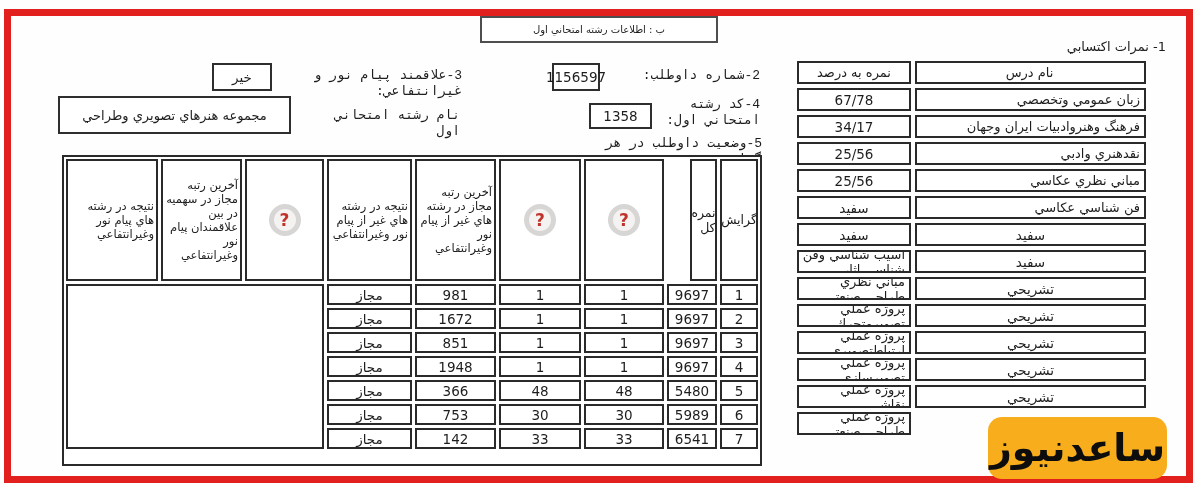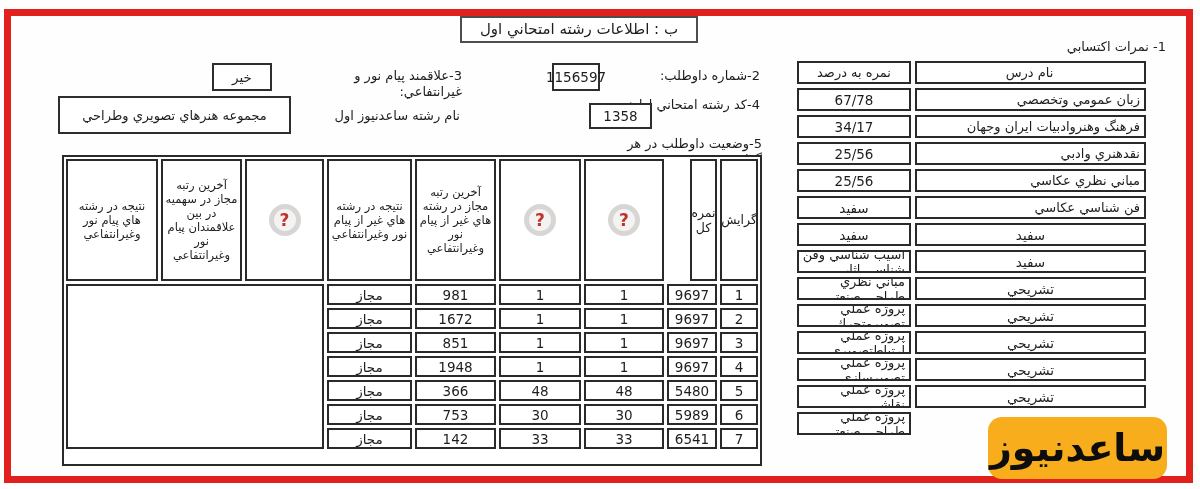--- a/index.html
+++ b/index.html
@@ -1,46 +1,46 @@
 <!DOCTYPE html>
 <html lang="fa"><head>
 <meta charset="utf-8">
 <style>
   * { margin:0; padding:0; box-sizing:border-box; }
   body { background:#888; font-family:"DejaVu Sans", sans-serif; }
   .canvas { position:relative; width:1200px; height:489px; background:#fefefe; overflow:hidden; color:#1d1d1d; }
   .red-frame { position:absolute; left:4px; top:9px; right:7px; bottom:6px; border:7px solid #e2201d; pointer-events:none; }
 
-  .title-box { position:absolute; left:460px; top:16px; width:238px; height:27px;
+  .title-box { position:absolute; left:480px; top:16px; width:238px; height:27px;
     border:2px solid #4e4e4e; background:#fff; text-align:center; line-height:23px;
-    font-size:15px; direction:rtl; }
+    font-size:10px; direction:rtl; }
 
   .scores-title { position:absolute; left:1030px; top:39px; width:136px; text-align:right;
     direction:rtl; font-size:13px; }
 
   .scores-table { position:absolute; left:797px; top:61px; width:349px;
     display:grid; grid-template-columns:114px 231px; gap:4px; }
   .scores-table .cell { border:2px solid #2a2a2a; background:#fff; height:23px;
     font-size:13px; display:flex; align-items:center; justify-content:center; overflow:hidden; }
   .scores-table .name { direction:rtl; justify-content:flex-start; padding:0 4px 0 2px; }
   .scores-table .hdr { font-size:13px; }
   .scores-table .score { direction:ltr; font-size:13.5px; }
 
-  .lbl { position:absolute; direction:rtl; font-size:13px; line-height:1.25; text-align:right; }
+  .lbl { position:absolute; direction:rtl; font-size:13px; line-height:1.25; text-align:right;font-family:Liberation Mono, monospace; }
   .vbox { position:absolute; border:2px solid #2e2e2e; background:#fff;
     display:flex; align-items:center; justify-content:center; font-size:13.5px; direction:rtl; }
 
   .status-table { position:absolute; left:62px; top:155px; width:700px; height:311px;
     border:2px solid #2a2a2a; background:#fff; padding:2px;
     display:grid; gap:3px;
     grid-template-columns:92px 81px 79px 85px 81px 82px 80px 50px 38px;
     grid-template-rows:122px repeat(7, 21px);
     align-content:start; }
   .status-table .hcell { border:2px solid #2a2a2a; direction:rtl; font-size:11.5px; line-height:1.22;
-    display:flex; align-items:center; justify-content:center; text-align:center; padding:2px; overflow:hidden; }
+    display:flex; align-items:center; justify-content:center; text-align:right; padding:2px; overflow:hidden; }
   .status-table .qcell { border:2px solid #2a2a2a; display:flex; align-items:center; justify-content:center; }
   .status-table .empty-cell { grid-column:1 / 4; grid-row:2 / 9; border:2px solid #2a2a2a; }
   .status-table .dcell { border:2px solid #2a2a2a; display:flex; align-items:center; justify-content:center;
     font-size:13.5px; direction:rtl; overflow:hidden; }
   .q-badge { width:32px; height:32px; border-radius:50%; background:#f4f3f2; border:5px solid #d7d6d4;
     display:flex; align-items:center; justify-content:center;
     color:#c0332c; font-size:17px; font-weight:bold; }
 
   .watermark { position:absolute; left:988px; top:417px; width:179px; height:62px;
     background:#f8ad1d; border-radius:14px; z-index:10;
@@ -90,21 +90,21 @@
 
   <div class="lbl" style="left:628px; top:68px; width:132px;">2-شماره داوطلب:</div>
   <div class="vbox" style="left:552px; top:63px; width:48px; height:28px; direction:ltr;">1156597</div>
 
   <div class="lbl" style="left:290px; top:68px; width:172px;">3-علاقمند پيام نور و غيرانتفاعي:</div>
   <div class="vbox" style="left:212px; top:63px; width:60px; height:28px;">خير</div>
 
   <div class="lbl" style="left:628px; top:97px; width:132px;">4-كد رشته امتحاني اول:</div>
   <div class="vbox" style="left:565px; top:103px; width:63px; height:26px; direction:ltr;margin-left:24px;">1358</div>
 
-  <div class="lbl" style="left:318px; top:108px; width:142px;">نام رشته ساعدنیوز اول</div>
+  <div class="lbl" style="left:318px; top:108px; width:142px;">نام رشته امتحاني اول</div>
   <div class="vbox" style="left:58px; top:96px; width:233px; height:38px; font-size:13px;">مجموعه هنرهاي تصويري وطراحي</div>
 
   <div class="lbl" style="left:598px; top:136px; width:164px;">5-وضعيت داوطلب در هر گرايش :</div>
 
   <div class="status-table">
 
     <div class="hcell">نتيجه در رشته هاي پيام نور وغيرانتفاعي</div>
     <div class="hcell">آخرين رتبه مجاز در سهميه در بين علاقمندان پيام نور وغيرانتفاعي</div>
     <div class="qcell">
       <span class="q-badge">?</span>

